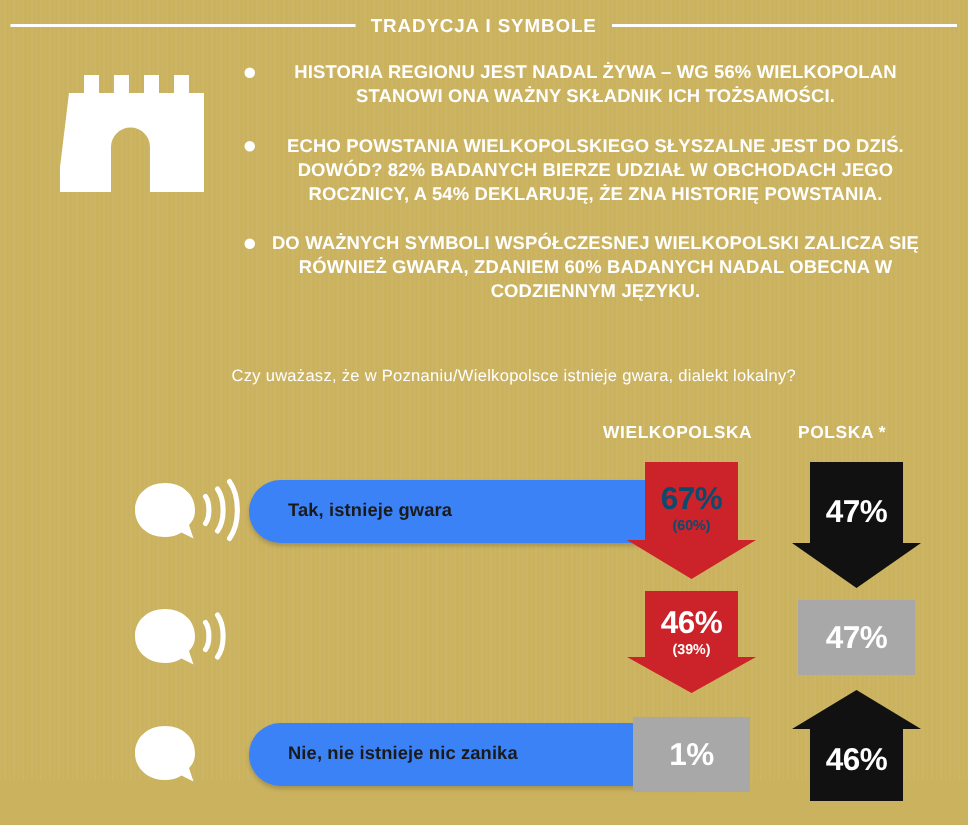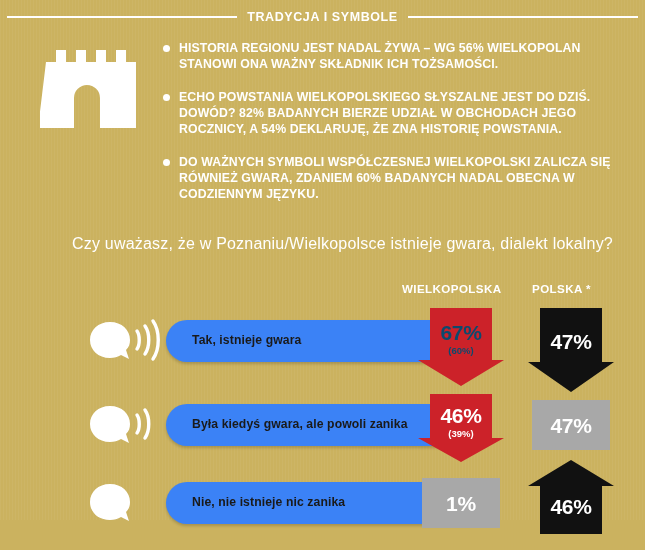--- a/index.html
+++ b/index.html
@@ -75,30 +75,31 @@
     background: #ffffff;
     margin-top: 5px;
     margin-right: 9px;
     flex: 0 0 auto;
   }
   .bullet .txt {
     font-size: 12.3px;
     font-weight: bold;
     line-height: 1.33;
     letter-spacing: 0.1px;
+    text-align: center;
   }
 
   
   .question {
     position: absolute;
-    top: 235px;
+    top: 245px;
     left: 0; right: 0;
     text-align: center;
     color: #ffffff;
-    font-size: 16px;
+    font-size: 11px;
     letter-spacing: 0.2px;
     margin-left: 40px;
   }
 
   
   .col-head {
     position: absolute;
     color: #ffffff;
     font-size: 11.6px;
     font-weight: bold;
@@ -256,23 +257,20 @@
   </div>
 
   <div class="row r2">
     <div class="speaker">
       <svg width="72" height="46" viewBox="0 0 72 46" xmlns="http://www.w3.org/2000/svg">
         <path fill="#ffffff" d="M22,4 C10,4 2,12 2,22 C2,32 10,40 22,40 C26,40 30,39 33,37 L41,41 L38,32 C41,29 42,26 42,22 C42,12 34,4 22,4 Z"></path>
         <path fill="none" stroke="#ffffff" stroke-width="3.4" stroke-linecap="round" d="M49,13 C52,17 52,27 49,31"></path>
         <path fill="none" stroke="#ffffff" stroke-width="3.4" stroke-linecap="round" d="M57,8 C62,15 62,29 57,36"></path>
       </svg>
     </div>
-    <div class="label-bar">
-      <div class="label">Była kiedyś gwara, ale powoli zanika</div>
-    </div>
 
     <div class="marker" style="left:330px; top:0px; width:86px; height:68px; color:#ffffff;">
       <svg class="shape" width="86" height="68" viewBox="0 0 86 68" xmlns="http://www.w3.org/2000/svg">
         <path fill="#cc2229" d="M12,0 H74 V44 H86 L43,68 L0,44 H12 Z"></path>
       </svg>
       <div class="inner" style="margin-top:-12px;">
         <div class="pct">46%</div>
         <div class="sub">(39%)</div>
       </div>
     </div>

